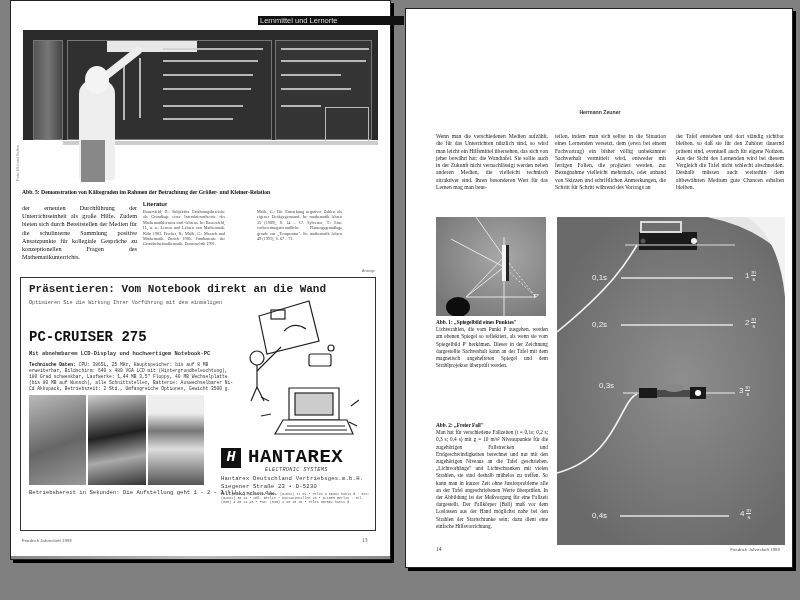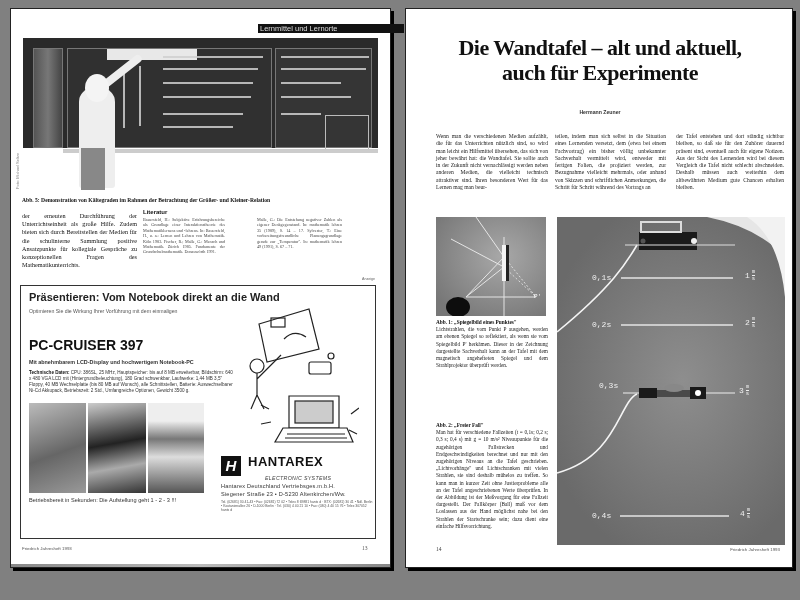--- a/index.html
+++ b/index.html
@@ -4,21 +4,21 @@
 <style>
   * { box-sizing: border-box; margin: 0; padding: 0; }
   html, body { width: 800px; height: 600px; overflow: hidden; background: #808080; }
   body { position: relative; font-family: "Liberation Serif", serif; color: #111; }
 
   .page {
     position: absolute; background: #fff;
     box-shadow: 3px 3px 0 #000;
     border: 1px solid #222;
   }
-  #page-left  { left: 10px;  top: 8px; width: 381px; height: 560px; }
+  #page-left  { left: 10px;  top: 0; width: 381px; height: 560px; }
   #page-right { left: 405px; top: 8px; width: 388px; height: 560px; }
 
   
   .section-tag {
     position: absolute; left: 247px; top: 15px; width: 146px; height: 9px;
     background: #111; color: #ddd; font-family: "Liberation Sans", sans-serif;
     font-size: 7.5px; line-height: 9px; padding-left: 2px;
   }
   .chalk-photo {
     position: absolute; left: 12px; top: 29px; width: 355px; height: 110px;
@@ -52,41 +52,41 @@
   .lit-col { position: absolute; top: 208px; width: 82px; font-size: 4.2px; line-height: 5.4px; color: #444; text-align: justify; }
   .lit-col.c1 { left: 132px; }
   .lit-col.c2 { left: 246px; width: 85px; }
   .anzeige-label {
     position: absolute; left: 351px; top: 268px; font-size: 3.6px; color: #666; font-family: "Liberation Sans", sans-serif;
   }
 
   
   .ad-box {
     position: absolute; left: 9px; top: 276px; width: 356px; height: 254px; border: 1px solid #333; background: #fff;
-    font-family: Liberation Sans, sans-serif;
+    font-family: Liberation Mono, monospace;
   }
   .ad-headline { position: absolute; left: 8px; top: 5px; font-size: 11px; font-weight: bold; color: #222; }
   .ad-intro { position: absolute; left: 8px; top: 22px; font-size: 5.2px; color: #555; }
   .ad-product { position: absolute; left: 8px; top: 30px; font-size: 18px; font-weight: bold; color: #111; letter-spacing: -.2px; }
   .ad-model { position: absolute; left: 8px; top: 51px; font-size: 14px; font-weight: bold; color: #111; }
   .ad-sub { position: absolute; left: 8px; top: 73px; font-size: 5.4px; font-weight: bold; color: #333; }
   .ad-specs { position: absolute; left: 8px; top: 84px; width: 205px; font-size: 4.6px; line-height: 6.1px; color: #333; }
   .ad-specs b { color: #111; }
   .ad-photos { position: absolute; left: 8px; top: 117px; width: 180px; height: 90px; }
   .ad-photo { position: absolute; top: 0; height: 90px; background: linear-gradient(160deg,#bbb,#666 55%,#999); }
   .ad-photo.a { left: 0; width: 57px; }
   .ad-photo.b { left: 59px; width: 58px; background: linear-gradient(170deg,#ccc,#222 45%,#aaa 70%,#333); }
   .ad-photo.c { left: 119px; width: 56px; background: linear-gradient(180deg,#eee 20%,#777 40%,#ddd 60%,#555); }
   .ad-slogan { position: absolute; left: 8px; top: 211px; font-size: 5.6px; color: #333; }
   .ad-cartoon { position: absolute; left: 218px; top: 18px; width: 120px; height: 150px; }
   .ad-logo-mark {
     position: absolute; left: 200px; top: 170px; width: 20px; height: 20px; background: #111;
     color: #fff; font-size: 15px; font-weight: bold; font-style: italic; line-height: 20px; text-align: center;
   }
-  .ad-brand { position: absolute; left: 227px; top: 168px; font-size: 13px; font-weight: bold; color: #111; letter-spacing: .5px; }
+  .ad-brand { position: absolute; left: 227px; top: 168px; font-size: 19px; font-weight: bold; color: #111; letter-spacing: .5px; }
   .ad-brand-sub { position: absolute; left: 244px; top: 189px; font-size: 5.3px; font-style: italic; color: #444; letter-spacing: .3px; }
   .ad-company { position: absolute; left: 200px; top: 197px; font-size: 5.6px; color: #333; letter-spacing: .2px; }
   .ad-address { position: absolute; left: 200px; top: 205px; font-size: 5.6px; color: #333; letter-spacing: .2px; }
   .ad-contact { position: absolute; left: 200px; top: 214px; width: 152px; font-size: 3.4px; line-height: 4.2px; color: #555; }
 
   .footer-left-label { position: absolute; left: 11px; top: 537px; font-size: 4.4px; color: #555; font-family: "Liberation Sans", sans-serif; }
   .footer-left-page  { position: absolute; left: 351px; top: 536px; font-size: 5.6px; color: #555; }
   .page-edge { position: absolute; left: 0; right: 0; bottom: 0; height: 3px; background: linear-gradient(90deg,#888,#bbb,#888); }
 
   
@@ -111,21 +111,21 @@
   .fig1-caption { position: absolute; left: 30px; top: 310px; width: 112px; font-size: 5.3px; line-height: 7.2px; text-align: justify; color: #222; }
   .fig1-caption b, .fig2-caption b { color: #111; }
   .fig2-caption { position: absolute; left: 30px; top: 413px; width: 112px; font-size: 5.3px; line-height: 7.2px; text-align: justify; color: #222; }
 
   .freefall-photo {
     position: absolute; left: 151px; top: 208px; width: 228px; height: 328px;
     background: radial-gradient(ellipse at 55% 50%, #8e8e8e, #6a6a6a 80%);
     overflow: hidden;
   }
   .freefall-photo svg { position: absolute; left: 0; top: 0; }
-  .chalk-label { position: absolute; font-family: Liberation Mono, monospace; color: #f0f0f0; font-size: 8px; white-space: nowrap; }
+  .chalk-label { position: absolute; font-family: Liberation Sans, sans-serif; color: #f0f0f0; font-size: 8px; white-space: nowrap; }
   .chalk-label .frac { display: inline-block; vertical-align: middle; text-align: center; font-size: 5.5px; line-height: 6px; margin-left: 2px; }
   .chalk-label .frac span { display: block; }
   .chalk-label .frac .num { border-bottom: 1px solid #eee; }
 
   .footer-right-page  { position: absolute; left: 30px; top: 537px; font-size: 5.6px; color: #444; }
   .footer-right-label { position: absolute; right: 12px; top: 538px; font-size: 4.4px; color: #555; font-family: "Liberation Sans", sans-serif; }
 </style>
 </head>
 <body>
 
@@ -162,21 +162,21 @@
   <div class="fig5-caption">Abb. 5: Demonstration von Kältegraden im Rahmen der Betrachtung der Größer- und Kleiner-Relation</div>
   <div class="intro-text">der erneuten Durchführung der Unterrichtseinheit als große Hilfe. Zudem bieten sich durch Bereitstellen der Medien für die schulinterne Sammlung positive Ansatzpunkte für kollegiale Gespräche zu konzeptionellen Fragen des Mathematikunterrichts.</div>
   <div class="lit-heading">Literatur</div>
   <div class="lit-col c1">Bauersfeld, H.: Subjektive Erfahrungsbereiche als Grundlage einer Interaktionstheorie des Mathematiklernens und -lehrens. In: Bauersfeld, H., u. a.: Lernen und Lehren von Mathematik. Köln 1983. Fischer, R.; Malle, G.: Mensch und Mathematik. Zürich 1985. Fundamente der Grundschulmathematik. Donauwörth 1991.</div>
   <div class="lit-col c2">Malle, G.: Die Entstehung negativer Zahlen als eigener Denkgegenstand. In: mathematik lehren 35 (1989), S. 14 – 17. Sylvester, T.: Eine vorbereitungsfreundliche Planungsgrundlage gerade zur „Temperatur". In: mathematik lehren 49 (1991), S. 67 – 71.</div>
   <div class="anzeige-label">Anzeige</div>
 
   <div class="ad-box">
     <div class="ad-headline">Präsentieren: Vom Notebook direkt an die Wand</div>
     <div class="ad-intro">Optimieren Sie die Wirkung Ihrer Vorführung mit dem einmaligen</div>
-    <div class="ad-model">PC-CRUISER 397</div>
+    <div class="ad-model">PC-CRUISER 275</div>
     <div class="ad-sub">Mit abnehmbarem LCD-Display und hochwertigem Notebook-PC</div>
     <div class="ad-specs">
       <b>Technische Daten:</b>
       <span>CPU: 386SL, 25 MHz, Hauptspeicher: bis auf 8 MB erweiterbar, Bildschirm: 640 x 480 VGA LCD mit (Hintergrundbeleuchtung), 180 Grad schwenkbar, Laufwerke: 1,44 MB 3,5" Floppy, 40 MB Wechselplatte (bis 80 MB auf Wunsch), alle Schnittstellen, Batterie: Auswechselbarer Ni-Cd Akkupack, Betriebszeit: 2 Std., Umfangreiche Optionen, Gewicht 3500 g.</span>
     </div>
     <div class="ad-photos">
       <div class="ad-photo a"></div>
       <div class="ad-photo b"></div>
       <div class="ad-photo c"></div>
     </div>
@@ -206,24 +206,20 @@
     <div class="ad-address">Siegener Straße 23 • D-5230 Altenkirchen/Ww.</div>
     <div class="ad-contact">Tel. (02681) 30 41-43 • Fax: (02681) 72 02 • Telex 8 69881 hants d · BTX: (02681) 30 41 • Ndl. Berlin • Kastanienallee 26 • D-1000 Berlin · Tel. (030) 4 40 21 10 • Fax: (030) 4 40 15 76 • Telex 307052 hants d</div>
   </div>
 
   <div class="footer-left-label">Friedrich Jahresheft 1993</div>
   <div class="footer-left-page">13</div>
   <div class="page-edge"></div>
 </div>
 
 <div class="page" id="page-right">
-  <div class="article-title">
-    <div>Die Wandtafel – alt und aktuell,</div>
-    <div>auch für Experimente</div>
-  </div>
   <div class="article-author">Hermann Zeuner</div>
 
   <div class="body-col c1">Wenn man die verschiedenen Medien aufzählt, die für das Unterrichten nützlich sind, so wird man leicht ein Hilfsmittel übersehen, das sich von jeher bewährt hat: die Wandtafel. Sie sollte auch in der Zukunft nicht vernachlässigt werden neben anderen Medien, die vielleicht technisch attraktiver sind. Ihren besonderen Wert für das Lernen mag man beur-</div>
   <div class="body-col c2">teilen, indem man sich selbst in die Situation eines Lernenden versetzt, dem (etwa bei einem Fachvortrag) ein bisher völlig unbekannter Sachverhalt vermittelt wird, entweder mit fertigen Folien, die projiziert werden, zur Bezugnahme vielleicht mehrmals, oder anhand von Skizzen und schriftlichen Anmerkungen, die Schritt für Schritt während des Vortrags an</div>
   <div class="body-col c3">der Tafel entstehen und dort ständig sichtbar bleiben, so daß sie für den Zuhörer dauernd präsent sind, eventuell auch für eigene Notizen. Aus der Sicht des Lernenden wird bei diesem Vergleich die Tafel nicht schlecht abschneiden. Deshalb müssen auch weiterhin dem altbewährten Medium gute Chancen erhalten bleiben.</div>
 
   <div class="mirror-photo">
     <svg width="110" height="99" viewBox="0 0 110 99">
       <g stroke="#eee" stroke-width="1" fill="none" opacity=".9">
         <line x1="30" y1="80" x2="68" y2="40"></line>

